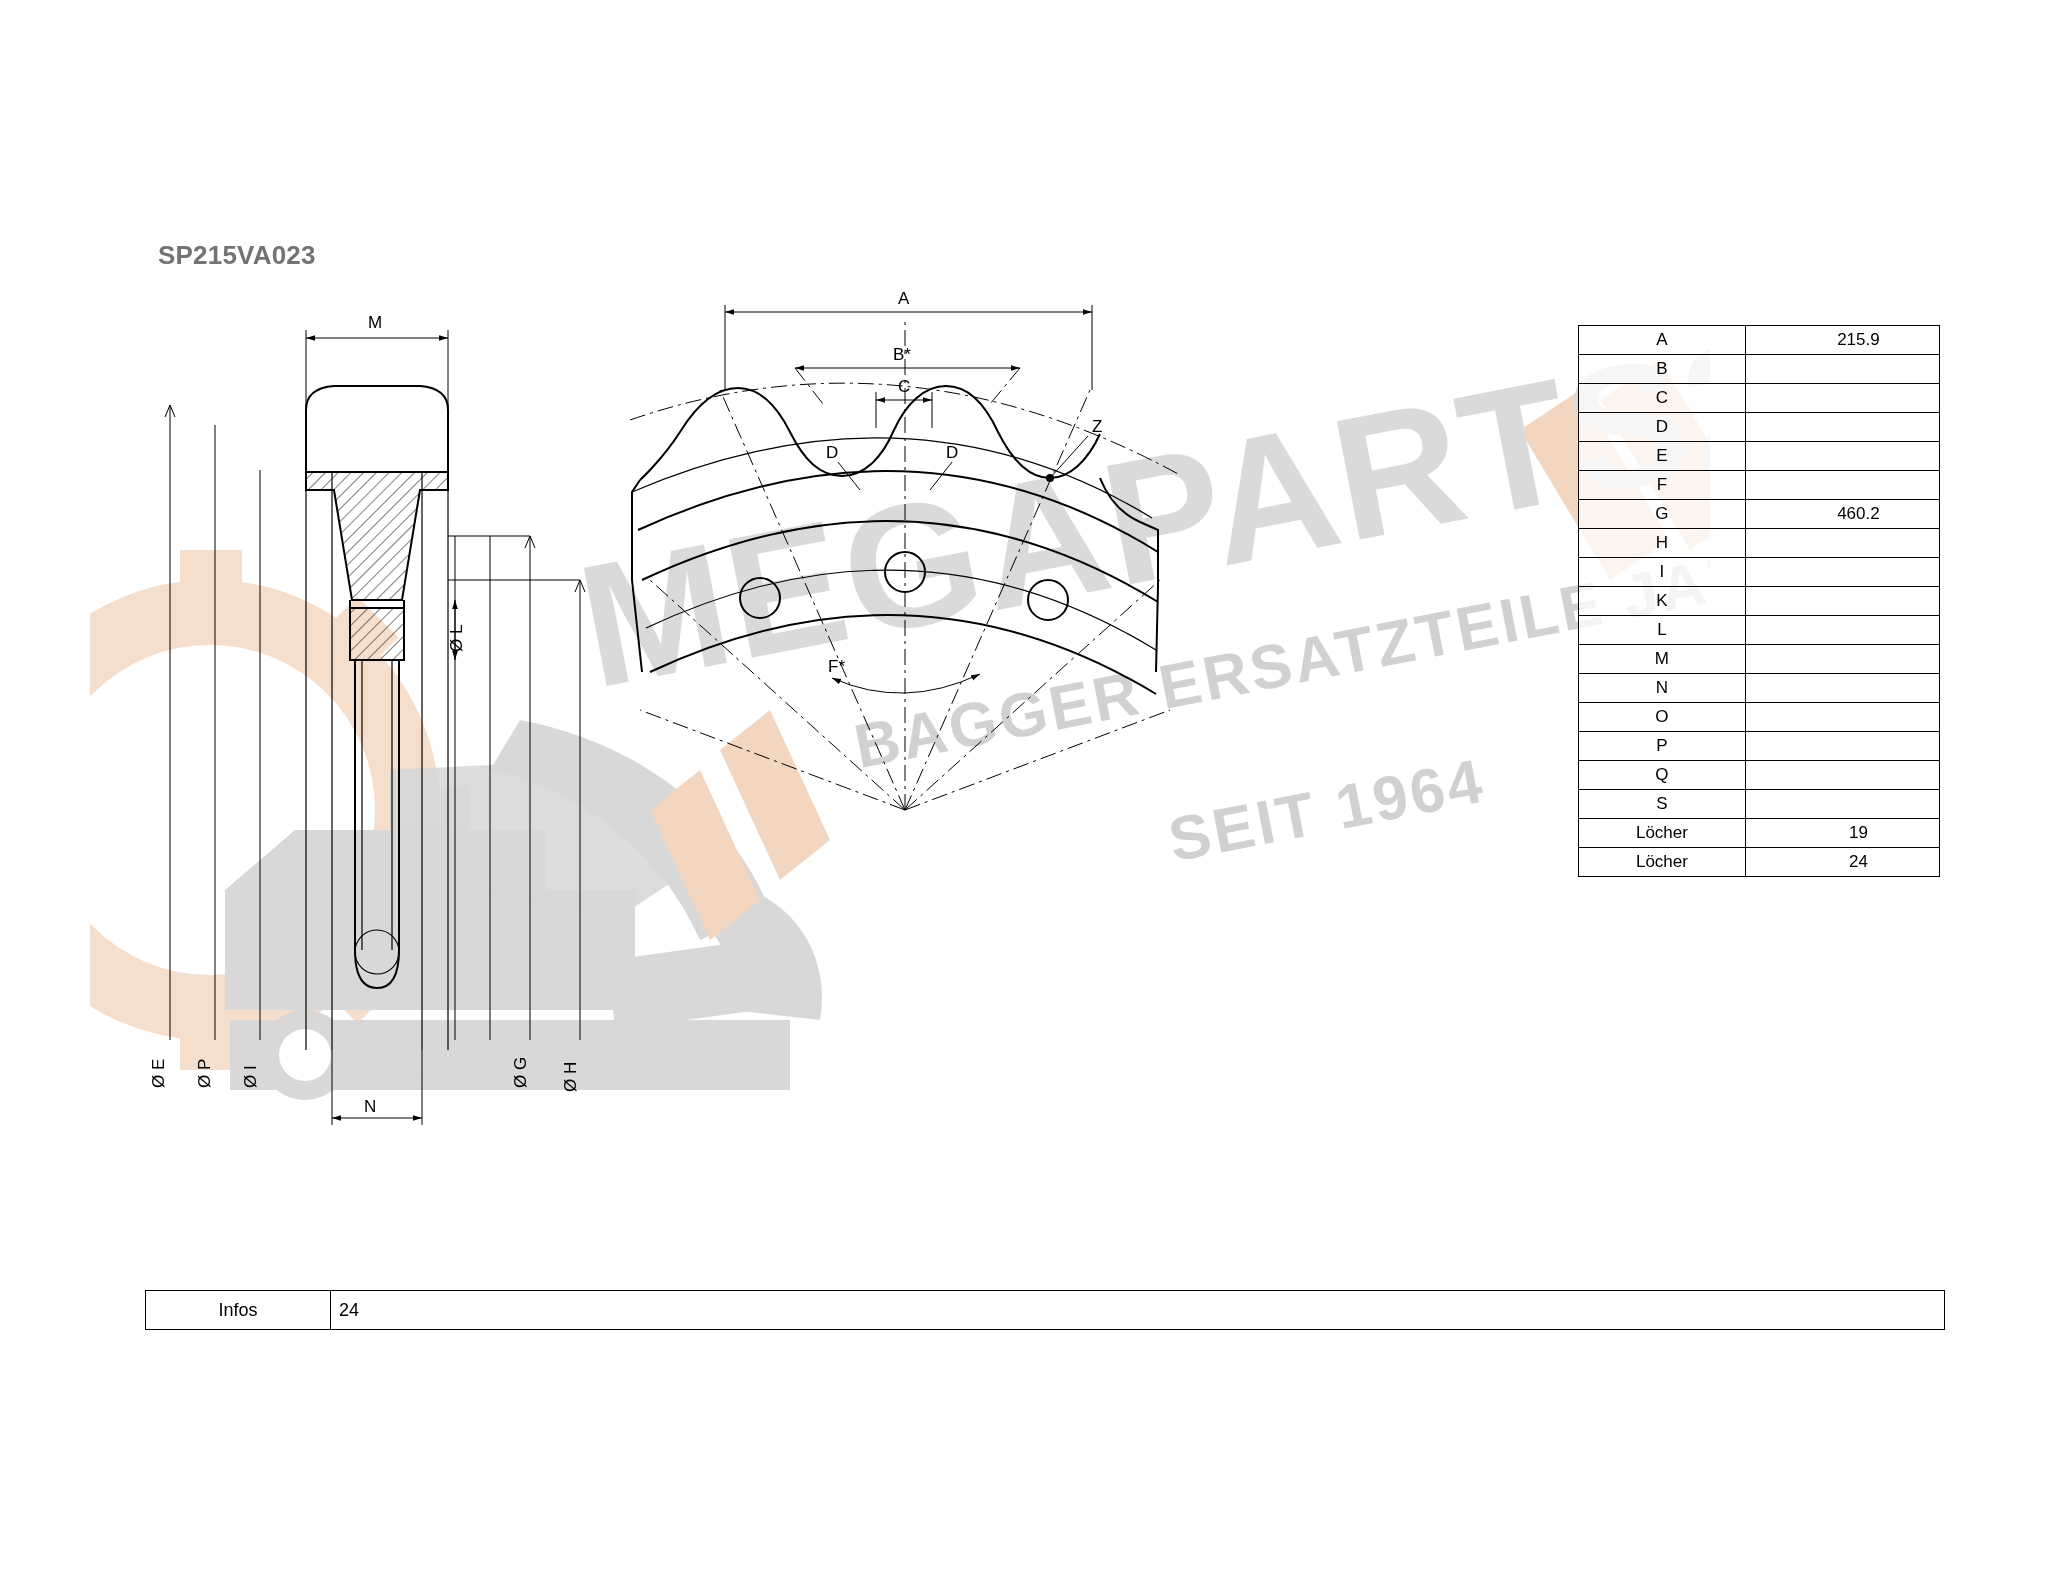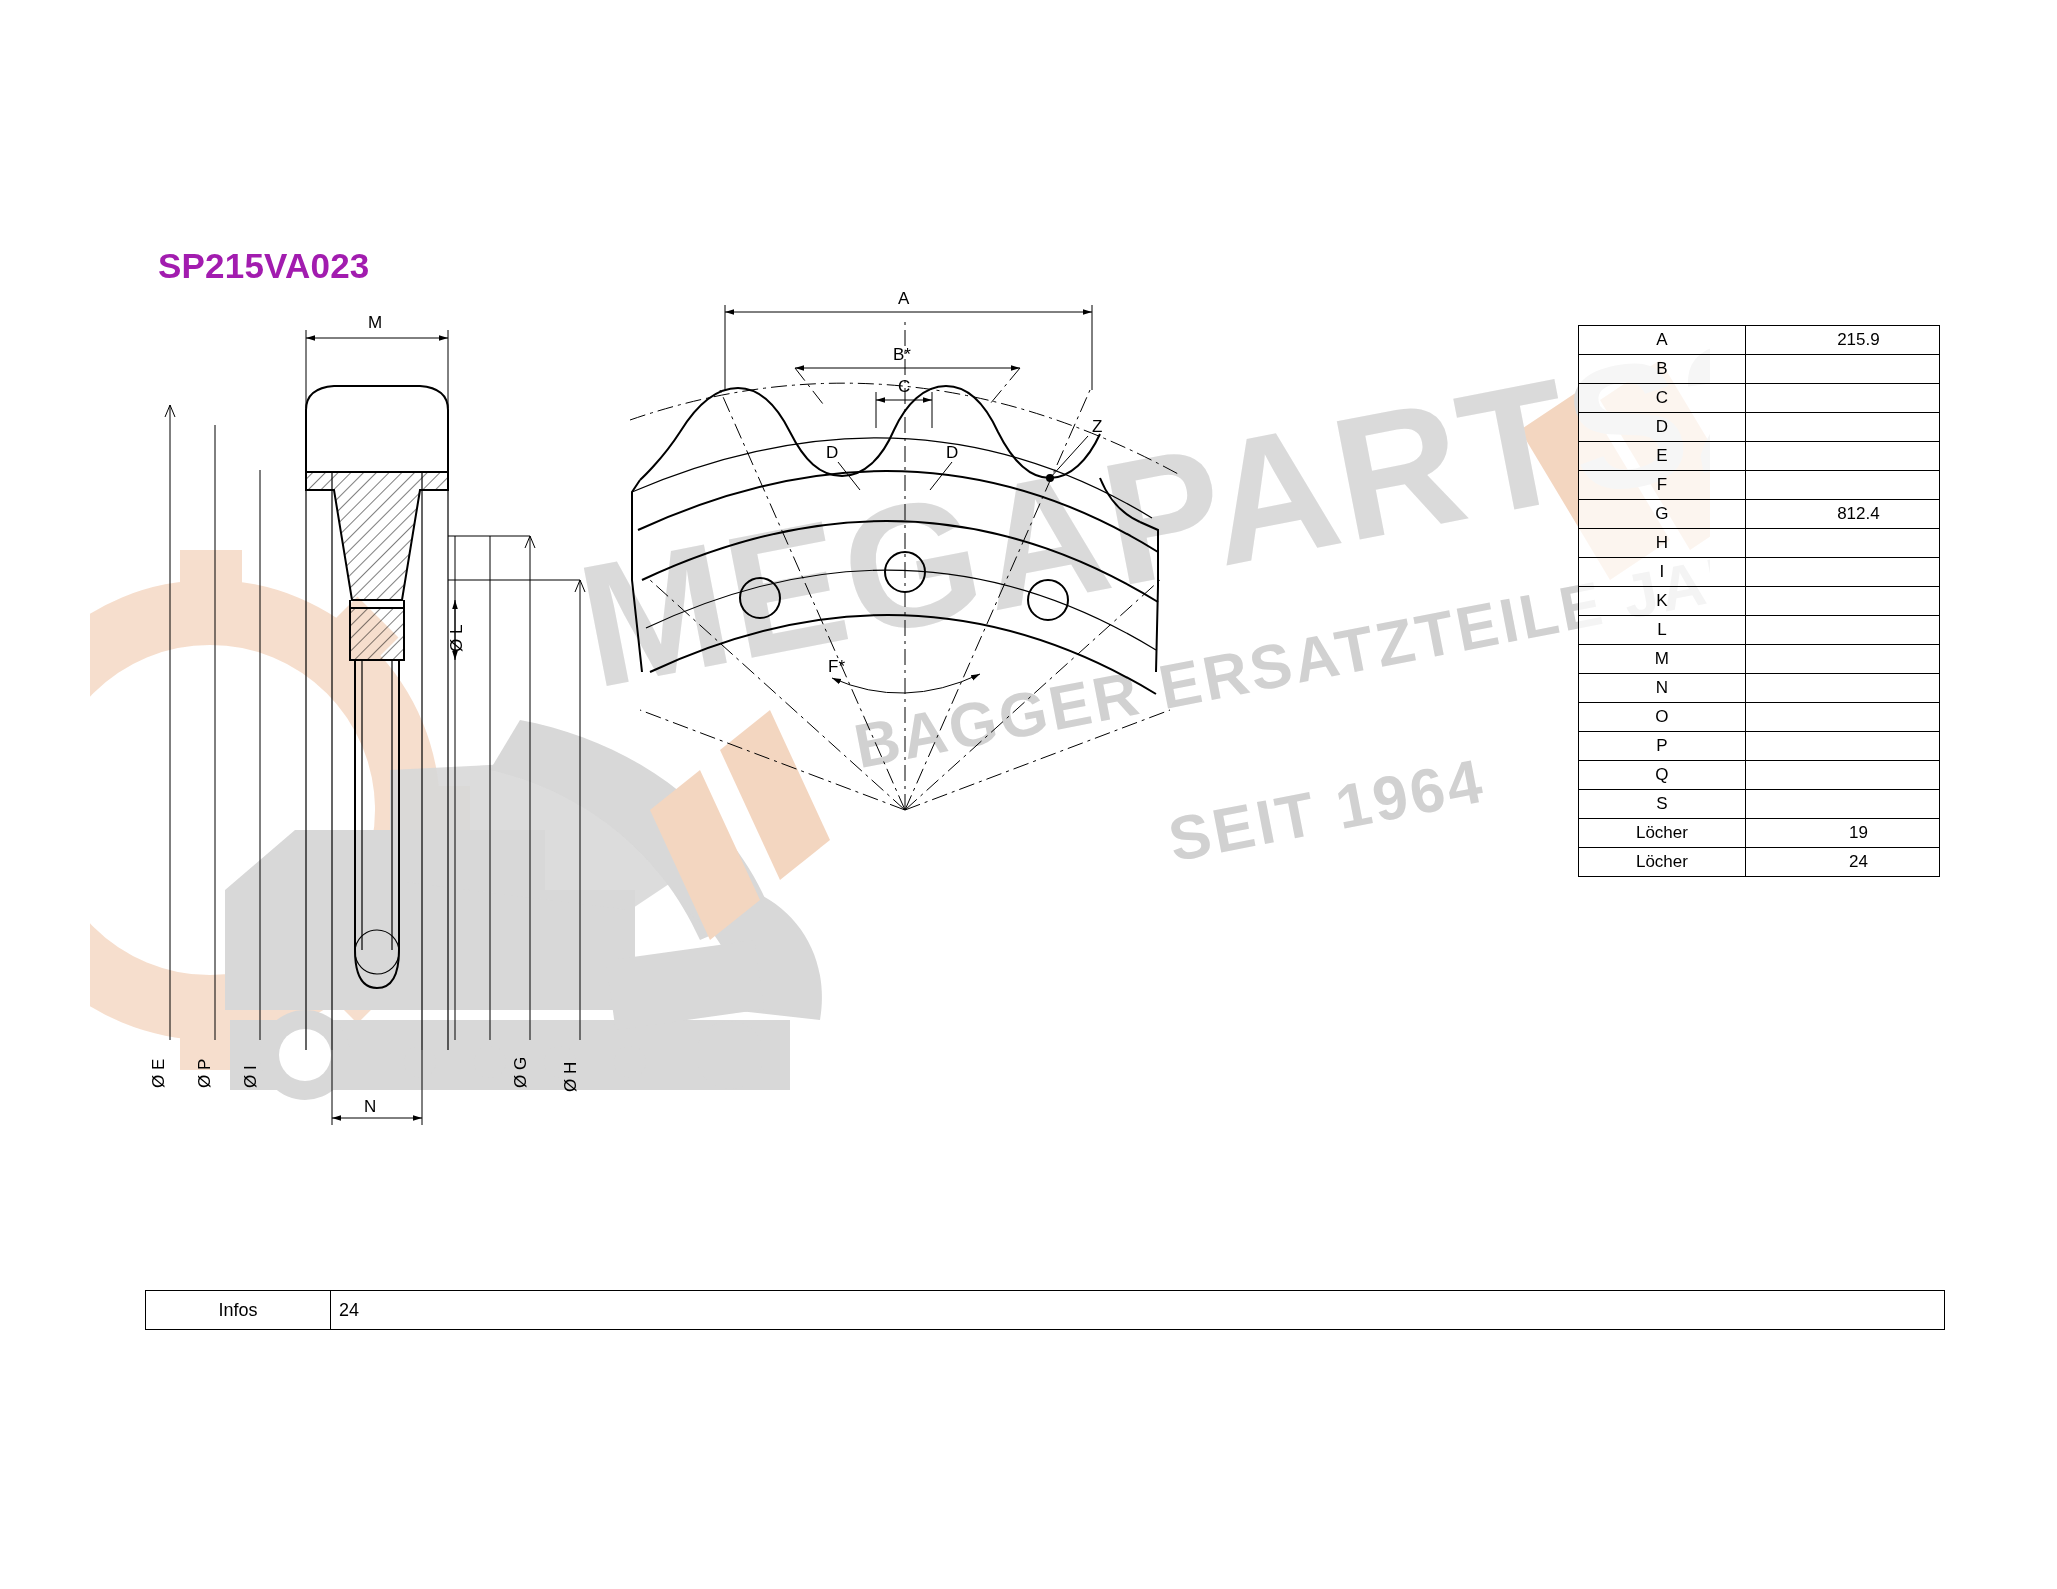--- a/index.html
+++ b/index.html
@@ -18,25 +18,25 @@
   #page {
     position: absolute;
     left: 0; top: 0;
     width: 2057px;
     height: 1589px;
   }
   
   #part-title {
     position: absolute;
     left: 158px;
-    top: 246px;
-    font-size: 35px;
+    top: 240px;
+    font-size: 26px;
     font-weight: bold;
     letter-spacing: 0.2px;
-    color: #a21caf;
+    color: #737373;
   }
   
   #watermark {
     position: absolute;
     left: 90px;
     top: 250px;
     width: 1620px;
     height: 930px;
     pointer-events: none;
     z-index: 1;
@@ -329,21 +329,21 @@
       <tr>
           <td class="label">E</td>
           <td class="value"></td>
         </tr>
       <tr>
           <td class="label">F</td>
           <td class="value"></td>
         </tr>
       <tr>
           <td class="label">G</td>
-          <td class="value">812.4</td>
+          <td class="value">460.2</td>
         </tr>
       <tr>
           <td class="label">H</td>
           <td class="value"></td>
         </tr>
       <tr>
           <td class="label">I</td>
           <td class="value"></td>
         </tr>
       <tr>

